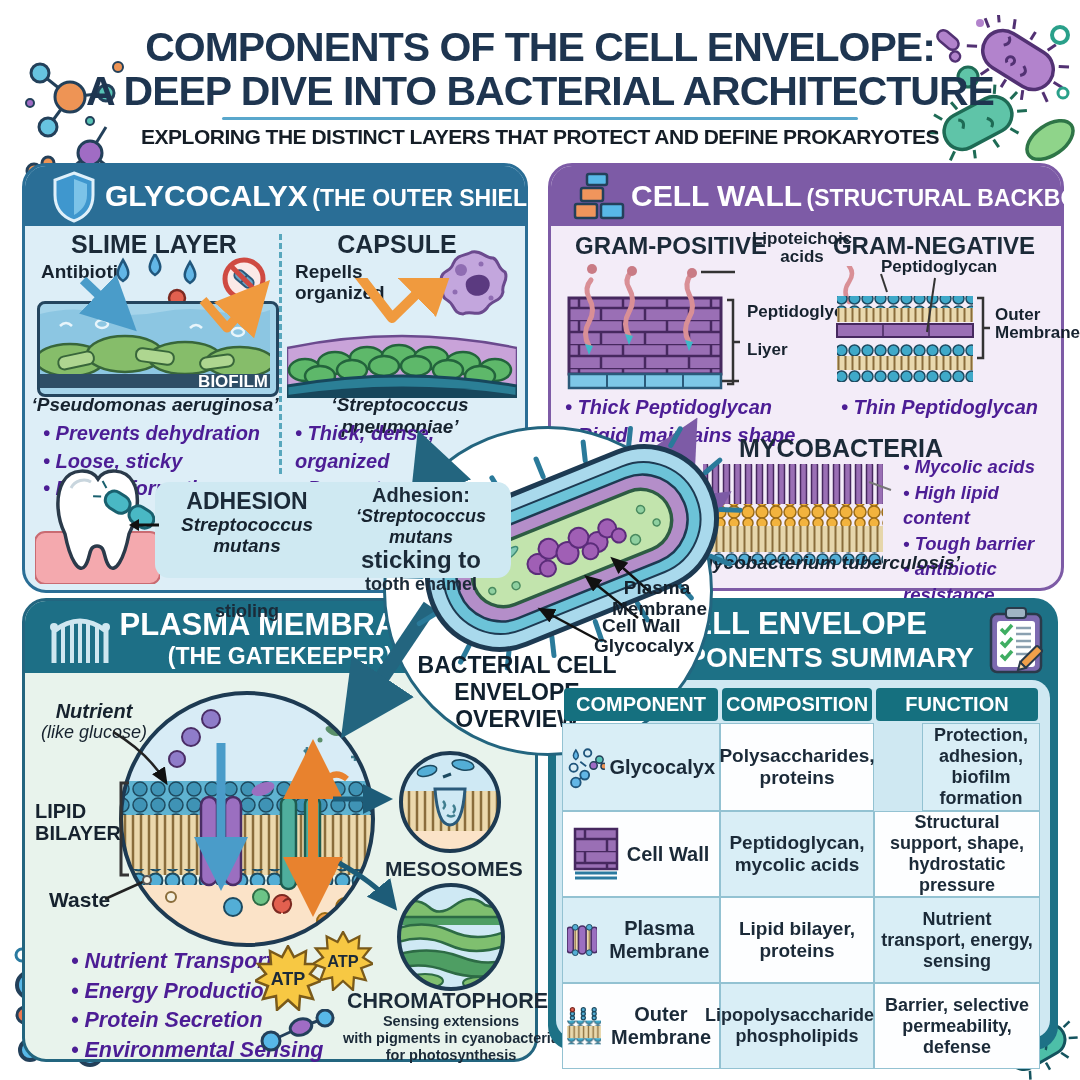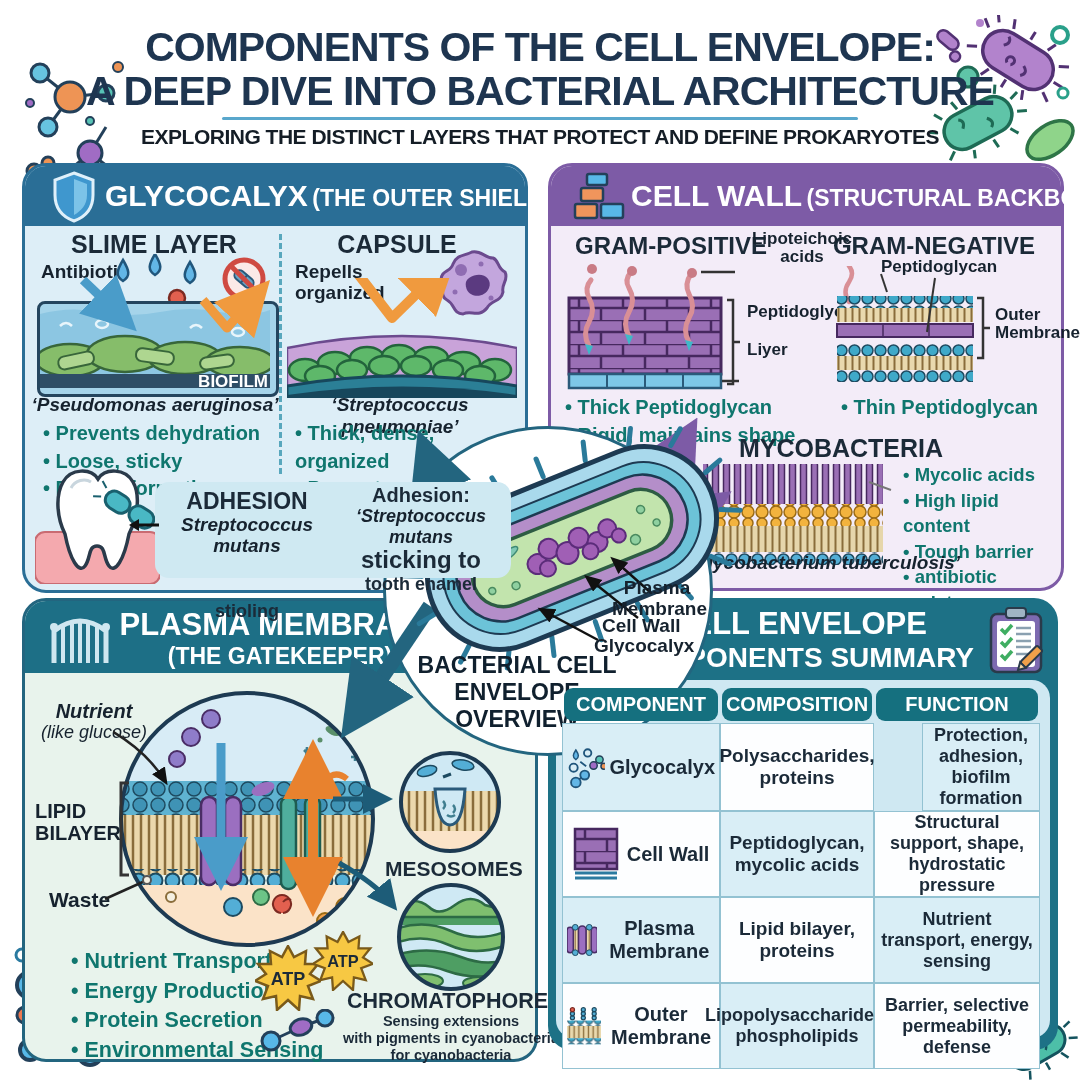--- a/index.html
+++ b/index.html
@@ -9,30 +9,30 @@
   .ctr{text-align:center;}
   .b{font-weight:bold;}
   
   .title{width:100%;text-align:center;font-weight:800;color:#1e3550;letter-spacing:-1px;line-height:1.04;}
   .subtitle{width:100%;text-align:center;font-weight:800;color:#141d26;letter-spacing:-0.5px;}
   .divider{height:3px;background:#59a7cc;border-radius:2px;}
   
   .panel{position:absolute;border-radius:24px;overflow:visible;}
   .panel-hdr{position:absolute;left:0;top:0;width:100%;border-radius:21px 21px 0 0;color:#fff;}
   .hline{white-space:nowrap;font-weight:800;}
-  .bul{list-style:none;margin:0;padding:0;font-weight:bold;color:#0f766e;}
+  .bul{list-style:none;margin:0;padding:0;font-weight:bold;color:#4c1d95;font-style:italic;}
   .bul li{line-height:1.38;}
   .bul li::before{content:"• ";}
   .lbl{font-weight:bold;color:#16222e;line-height:1.08;}
   .species{font-weight:bold;font-style:italic;color:#16222e;}
   .dashdiv{border-left:3px dashed #58a7bd;}
   
   .sumtable{display:grid;grid-template-columns:158px 154px 166px;z-index:7;}
   .sum-h{background:#15707f;color:#fff;font-weight:800;font-size:20px;text-align:center;
-    border-radius:9px;margin:2px;padding:5px 0;}
+    border-radius:4px;margin:2px;padding:5px 0;}
   .sum-c{display:flex;align-items:center;justify-content:center;text-align:center;
     font-weight:bold;border:1px solid #93c2d2;padding:2px 4px;}
   .rowA{background:#d9eef6;} .rowB{background:#fdfeff;}
   .comp-name{font-size:20px;}
   svg{display:block;}
   .z6{z-index:6;}
 </style>
 </head>
 <body>
 
@@ -431,21 +431,21 @@
         <pattern id="dotsB" width="13" height="13" patternUnits="userSpaceOnUse">
             <circle cx="6.5" cy="6.5" r="5.5" fill="#53aed6" stroke="#1d4a60" stroke-width="1.5"></circle>
           </pattern>
       </defs>
       <rect x="4" y="2" width="180" height="40" fill="url(#rods)"></rect>
       <rect x="4" y="42" width="180" height="22" fill="url(#blobs)"></rect>
       <rect x="4" y="64" width="180" height="26" fill="url(#brist2)"></rect>
       <rect x="4" y="90" width="180" height="13" fill="url(#dotsB)"></rect>
       <line x1="170" y1="20" x2="192" y2="28" stroke="#777" stroke-width="2"></line>
     </svg>
-    <ul class="bul abs" style="left:352px;top:296px;width:155px;font-size:18.5px;line-height:1.3;">
+    <ul class="bul abs" style="left:352px;top:288px;width:155px;font-size:18.5px;line-height:1.3;">
       <li>Mycolic acids</li>
       <li>High lipid content</li>
       <li>Tough barrier</li>
       <li>antibiotic resistance</li>
     </ul>
     <div class="abs ctr species" style="left:110px;top:386px;width:330px;font-size:19px;">‘Mycobacterium tuberculosis’</div>
   </div>
 
   <div class="panel" style="left:22px;top:598px;width:510px;height:458px;background:#e8f3ec;border:3px solid #23657f;">
     <div class="panel-hdr" style="height:72px;background:#1d6f86;">
@@ -613,21 +613,21 @@
         <path d="M0 74 Q36 64 66 76 Q92 86 112 78 V92 Q80 100 52 90 Q26 80 0 88 Z" fill="#4e9e63" stroke="#2d6b45" stroke-width="2.5"></path>
         <ellipse cx="30" cy="100" rx="18" ry="7" fill="#7fbf6f" stroke="#2d6b45" stroke-width="2"></ellipse>
         <ellipse cx="84" cy="102" rx="16" ry="6" fill="#7fbf6f" stroke="#2d6b45" stroke-width="2"></ellipse>
       </g>
       <circle cx="56" cy="56" r="52" fill="none" stroke="#1d3a52" stroke-width="4"></circle>
     </svg>
     <div class="abs ctr b" style="left:322px;top:388px;width:210px;font-size:21.5px;">CHROMATOPHORES</div>
     <div class="abs ctr b" style="left:312px;top:412px;width:228px;font-size:14.5px;line-height:1.18;">
       <div>Sensing extensions</div>
       <div>with pigments in cyanobacteria</div>
-      <div>for cyanobacteria</div>
+      <div>for photosynthesis</div>
     </div>
 
     <svg class="abs" style="left:300px;top:180px;width:90px;height:160px;" viewBox="0 0 90 160">
       <defs>
           <marker id="mTealS" markerWidth="6" markerHeight="6" refX="4" refY="3" orient="auto">
             <path d="M0 0 L6 3 L0 6 Z" fill="#1d5c78"></path>
           </marker>
         </defs>
       <path d="M8 18 H58" fill="none" stroke="#1d5c78" stroke-width="5" marker-end="url(#mTealS)"></path>
       <path d="M14 82 Q50 102 66 122" fill="none" stroke="#1d5c78" stroke-width="5" marker-end="url(#mTealS)"></path>

